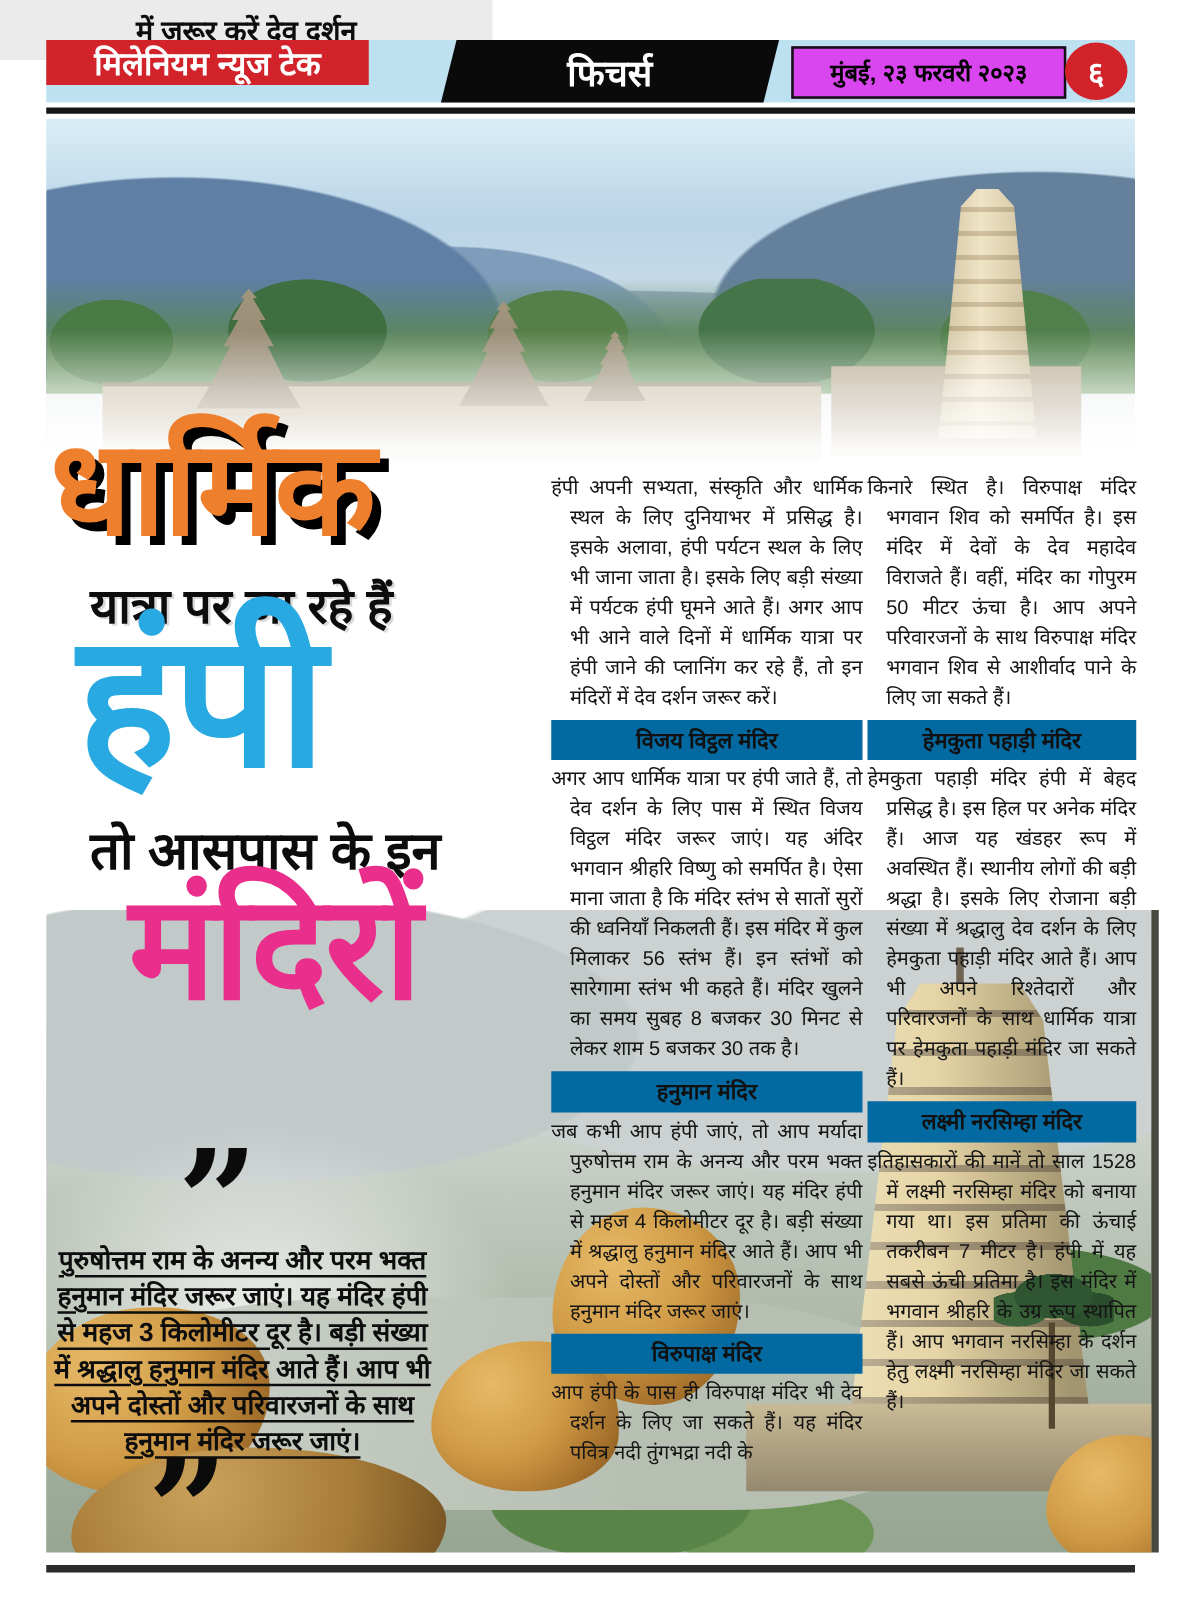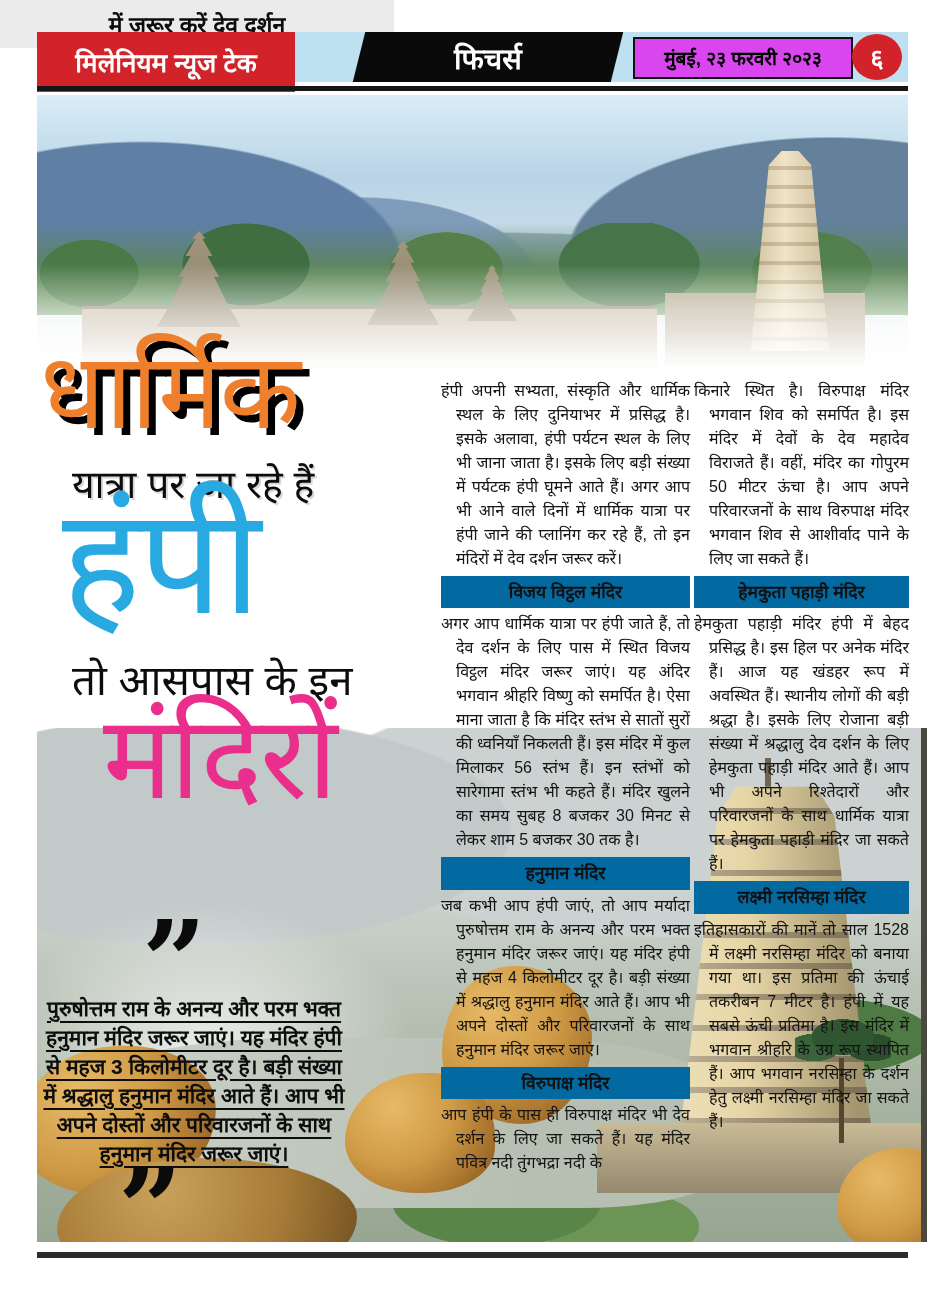--- a/index.html
+++ b/index.html
@@ -1,21 +1,21 @@
 <!DOCTYPE html>
 <html lang="hi"><head>
 <meta charset="utf-8">
 <style>
   html,body{margin:0;padding:0;background:#fff;}
   body{width:945px;height:1296px;overflow:hidden;font-family:"Liberation Sans","DejaVu Sans",sans-serif;}
   .page{position:relative;width:945px;height:1296px;background:#fff;overflow:hidden;}
 
   
   .masthead{position:absolute;left:37px;top:32px;width:871px;height:50px;background:#bee1f2;}
-  .brand-box{position:absolute;left:0;top:0;width:258px;height:60px;background:#d2232a;color:#fff;
+  .brand-box{position:absolute;left:0;top:0;width:258px;height:36px;background:#d2232a;color:#fff;
     display:flex;align-items:center;justify-content:center;font-weight:bold;font-size:26px;white-space:nowrap;}
   .section-banner{position:absolute;left:322px;top:0;width:258px;height:50px;background:#0a0a0a;transform:skewX(-14deg);
     display:flex;align-items:center;justify-content:center;}
   .section-banner span{transform:skewX(14deg);color:#fff;font-weight:bold;font-size:29px;}
   .date-box{position:absolute;left:596px;top:5px;width:216px;height:38px;background:#d946ef;border:2px solid #111;
     display:flex;align-items:center;justify-content:center;font-weight:bold;font-size:19px;white-space:nowrap;}
   .page-badge{position:absolute;right:6px;top:2px;width:50px;height:46px;background:#d2232a;border-radius:50%;
     color:#fff;display:flex;align-items:center;justify-content:center;font-weight:bold;font-size:25px;}
   .rule{position:absolute;left:37px;width:871px;background:#161616;}
   .rule.top{top:86px;height:5px;}
@@ -50,21 +50,21 @@
   .hero-gopuram{position:absolute;left:700px;top:56px;width:106px;height:200px;
     clip-path:polygon(13% 100%,30% 7%,42% 0,58% 0,70% 7%,87% 100%);
     background:repeating-linear-gradient(180deg,#ecdfbd 0 15px,#c7b590 15px 19px);}
   .hero-gopuram-shade{position:absolute;left:700px;top:56px;width:106px;height:200px;
     clip-path:polygon(13% 100%,30% 7%,42% 0,58% 0,70% 7%,87% 100%);
     background:linear-gradient(90deg,rgba(110,95,60,.35),rgba(255,255,245,.15) 45%,rgba(90,75,45,.3));}
   .hero-fade{position:absolute;inset:0;
     background:linear-gradient(180deg,rgba(255,255,255,0) 58%,rgba(255,255,255,.55) 74%,rgba(255,255,255,.95) 90%,#fff 100%);}
 
   
-  .hl{position:absolute;z-index:3;white-space:nowrap;font-weight:normal;}
+  .hl{position:absolute;z-index:3;white-space:nowrap;font-weight:bold;}
   .hl-dharmik{left:40px;top:336px;font-size:106px;line-height:1.04;color:#ee7f2d;
     text-shadow:7px 7px 0 #000;letter-spacing:-2px;}
   .hl-kicker{left:72px;top:456px;font-size:39px;color:#0c0c0c;text-shadow:2px 2px 0 rgba(0,0,0,.15);}
   .hl-hampi{left:62px;top:484px;font-size:148px;line-height:1.05;color:#29a9e1;letter-spacing:-2px;}
   .hl-connector{left:72px;top:650px;font-size:42px;color:#0c0c0c;}
   .hl-mandiron{left:55px;top:694px;font-size:116px;line-height:1.12;color:#ea2e8b;letter-spacing:-2px;margin-left:48px;}
   .hl-bar{left:37px;top:866px;width:394px;height:48px;background:#ebebeb;z-index:3;
     display:flex;align-items:center;justify-content:center;font-size:23px;font-weight:bold;color:#0c0c0c;}
 
   

